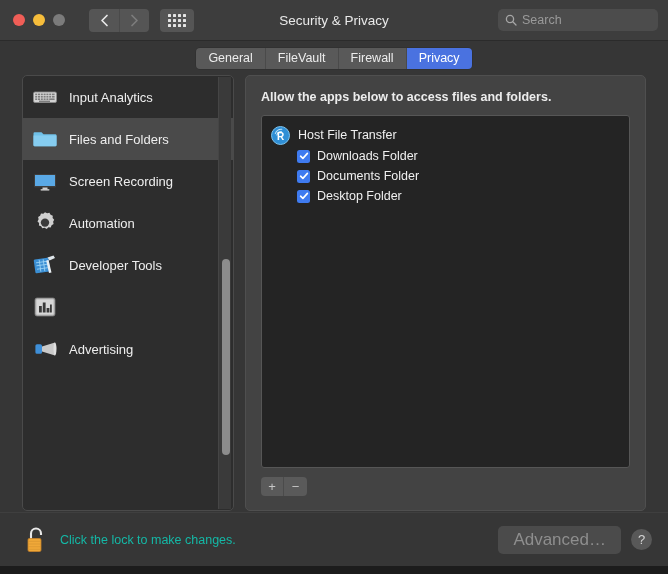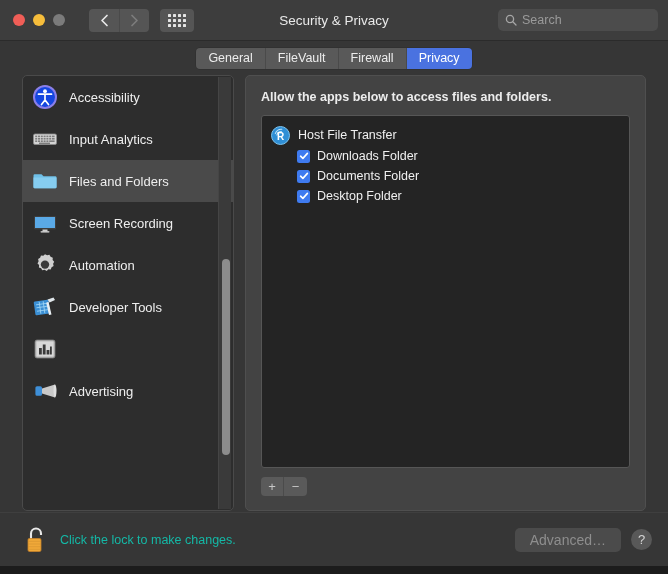--- a/index.html
+++ b/index.html
@@ -212,21 +212,21 @@
     align-items: center;
     padding: 0 16px 0 24px;
     border-top: 1px solid #3f3f3f;
   }
   #lockicon { width: 26px; height: 30px; flex: 0 0 26px; display: flex; align-items: center; }
   #locktext { font-size: 12.5px; color: #14b8a6; margin-left: 10px; }
   #footer-right { margin-left: auto; display: flex; align-items: center; gap: 10px; }
   #advbtn {
     background: #4b4b4b;
     color: #8e8e8e;
-    font-size: 14px;
+    font-size: 17px;
     padding: 4px 15px;
     border-radius: 5px;
   }
   #helpbtn {
     width: 21px; height: 21px;
     border-radius: 50%;
     background: #585858;
     color: #d6d6d6;
     font-size: 13px;
     display: flex; align-items: center; justify-content: center;
@@ -298,31 +298,20 @@
       <div class="tab">FileVault</div>
       <div class="tab">Firewall</div>
       <div class="tab active">Privacy</div>
     </div>
   </div>
 
   <div id="body">
 
     <div id="sidebar">
 
-      <div class="srow">
-        <span class="sicn">
-          <svg width="26" height="26" viewBox="0 0 26 26">
-            <circle cx="13" cy="13" r="12" fill="#8b7fe8"></circle>
-            <circle cx="13" cy="13" r="10" fill="#1546e0"></circle>
-            <circle cx="13" cy="7.2" r="1.9" fill="#fff"></circle>
-            <path d="M6.5 10.2 H19.5 M13 10.2 V16 M13 16 L9.5 20.5 M13 16 L16.5 20.5" stroke="#fff" stroke-width="1.7" stroke-linecap="round" fill="none"></path>
-          </svg>
-        </span>
-        <span class="lbl">Accessibility</span>
-      </div>
 
       <div class="srow">
         <span class="sicn">
           <svg width="26" height="26" viewBox="0 0 26 26">
             <rect x="1.5" y="8" width="23" height="10.5" rx="1.5" fill="#d3d3d3" stroke="#8d8d8d" stroke-width="0.8"></rect>
             <g fill="#7d7d7d">
               <rect x="3.2" y="9.6" width="2" height="1.6"></rect>
                 <rect x="6" y="9.6" width="2" height="1.6"></rect>
                 <rect x="8.8" y="9.6" width="2" height="1.6"></rect>
                 <rect x="11.6" y="9.6" width="2" height="1.6"></rect>

